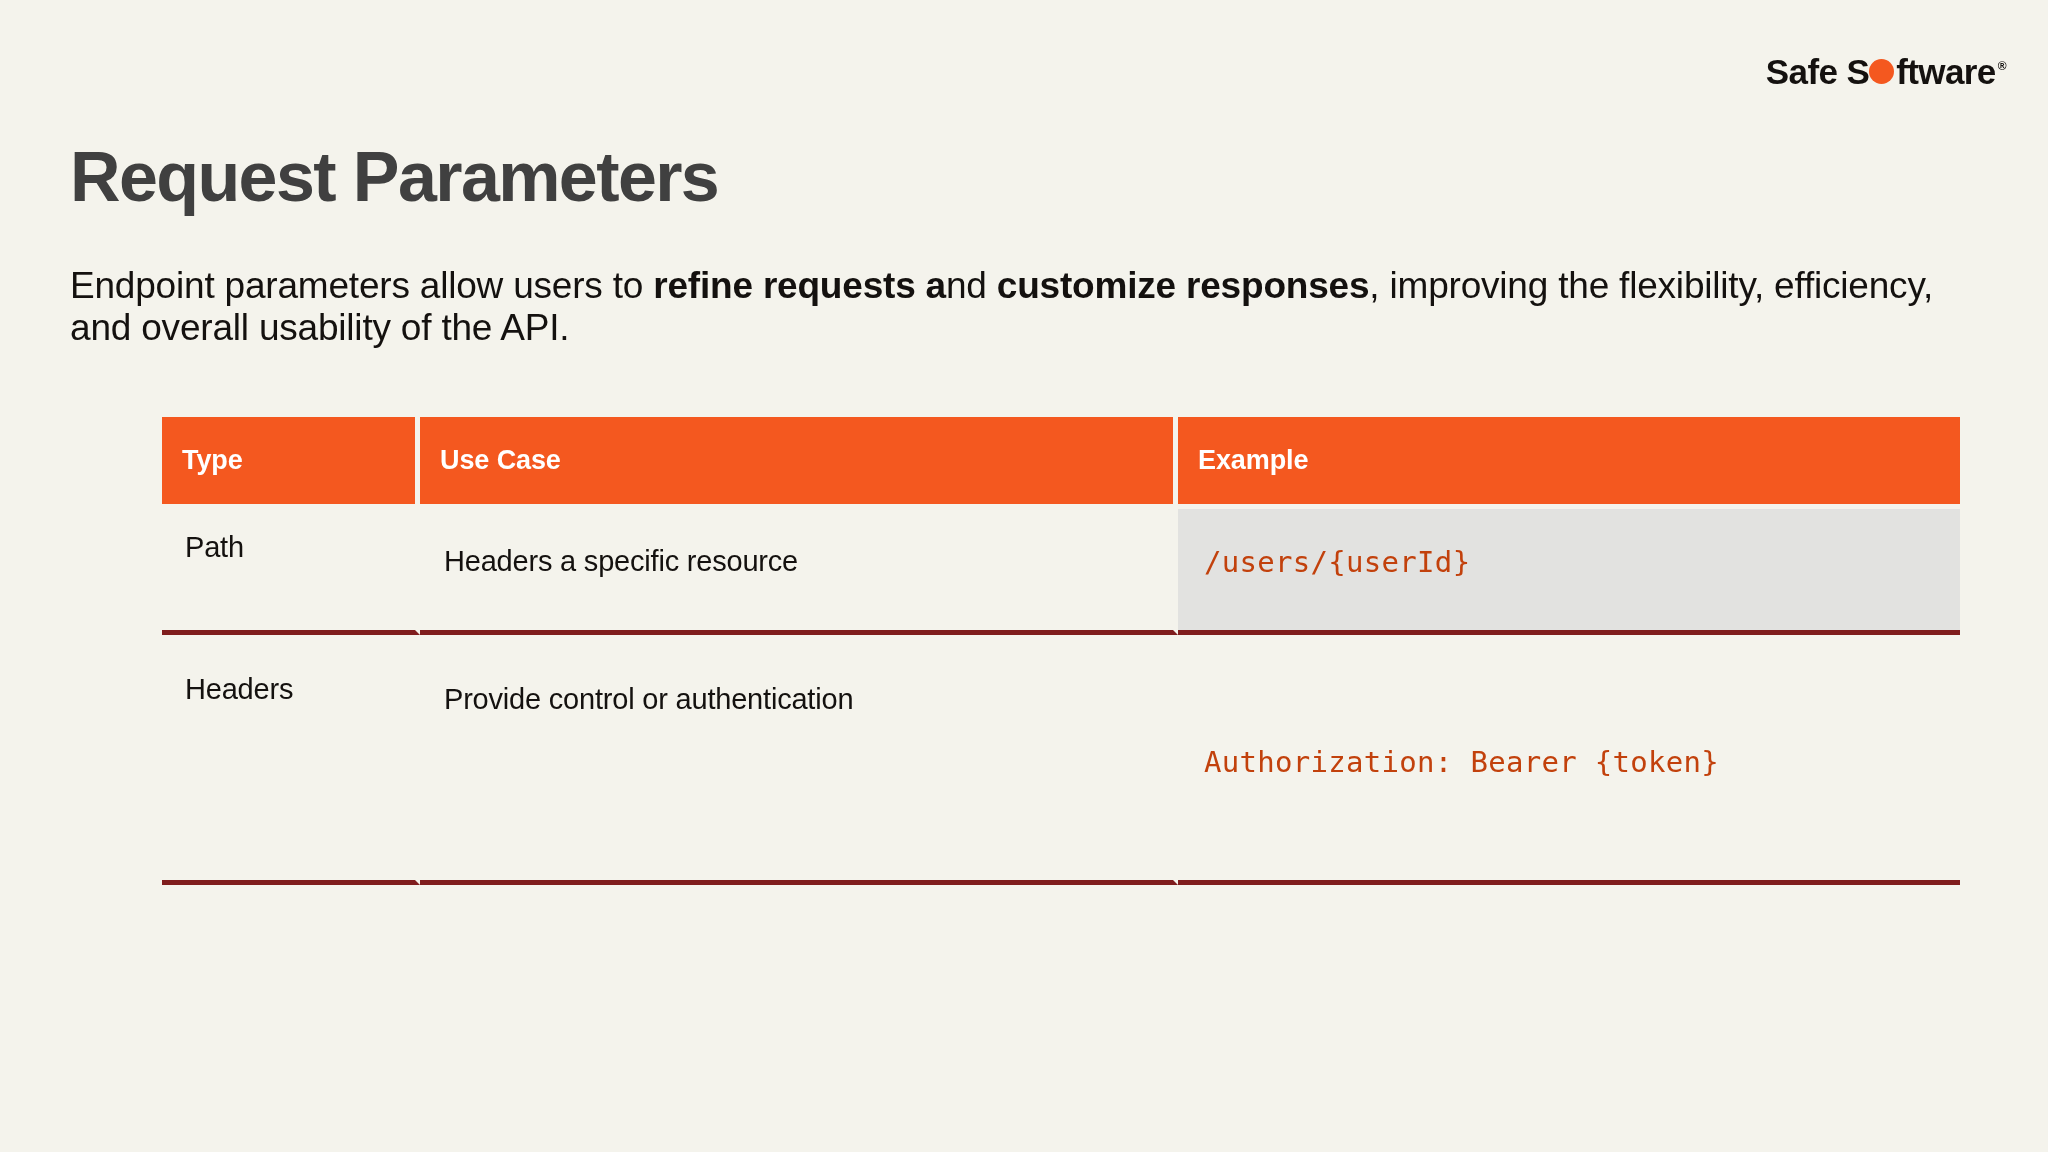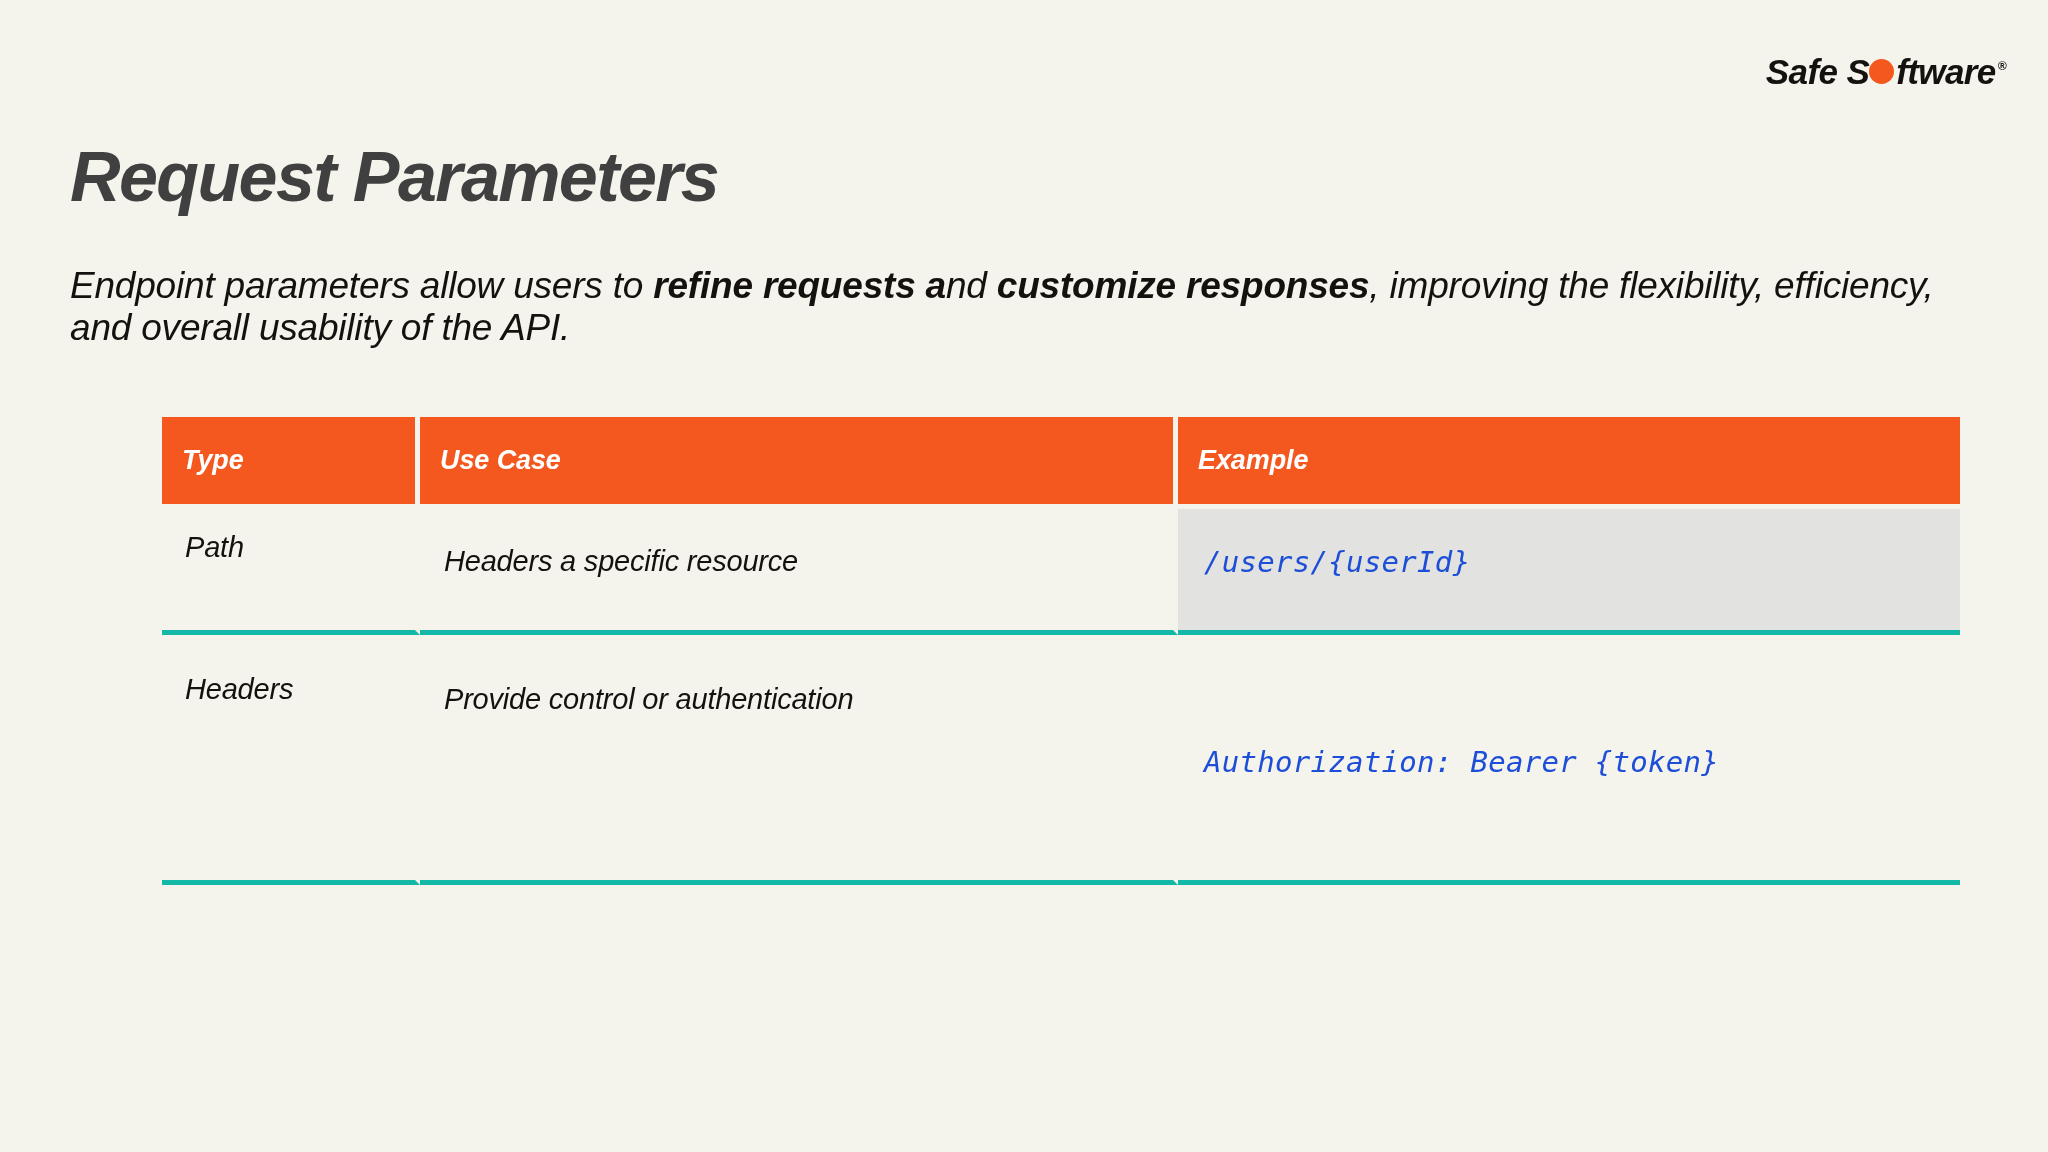--- a/index.html
+++ b/index.html
@@ -1,15 +1,15 @@
 <!DOCTYPE html>
 <html><head>
 <meta charset="utf-8">
 <style>
-  * { margin: 0; padding: 0; box-sizing: border-box; font-style: italic; }
+  * { margin: 0; padding: 0; box-sizing: border-box; }
 
   html, body {
     width: 2048px;
     height: 1152px;
     overflow: hidden;
   }
 
   body {
     background: #F4F3EC;
     font-family: "Liberation Sans", sans-serif;
@@ -109,21 +109,21 @@
     height: 92px;
     vertical-align: middle;
     padding: 0 7px 0 20px;
     border-right: 5px solid #F4F3EC;
     border-bottom: 5px solid #F4F3EC;
   }
   .params-table th:last-child { border-right: none; }
 
   .params-table td {
     border-right: 5px solid #F4F3EC;
-    border-bottom: 5px solid #14b8a6;
+    border-bottom: 5px solid #7f1d1d;
     vertical-align: middle;
     padding: 0 0 16px 20px;
   }
   .params-table td:last-child { border-right: none; }
 
   .cell-plain { background: #F4F3EC; }
   .cell-grey  { background: #E2E2E0; }
 
   .row-1 td { height: 126px; }
   .row-2 td { height: 158px; }
@@ -141,21 +141,21 @@
   .usecase-text {
     font-size: 29px;
     color: #14110F;
     letter-spacing: -0.2px;
     padding-left: 4px;
   }
 
   .code-text {
     font-family: "DejaVu Sans Mono", monospace;
     font-size: 29px;
-    color: #1d4ed8;
+    color: #c2410c;
     letter-spacing: 0.3px;
     padding-left: 6px;
     white-space: pre;
   }
 
   .row-3 .type-text    { position: relative; top: -60px; }
   .row-3 .usecase-text { position: relative; top: -50px; }
   .row-3 .code-text    { position: relative; top:  12px; margin-top: 12px; }
 </style>
 </head>

